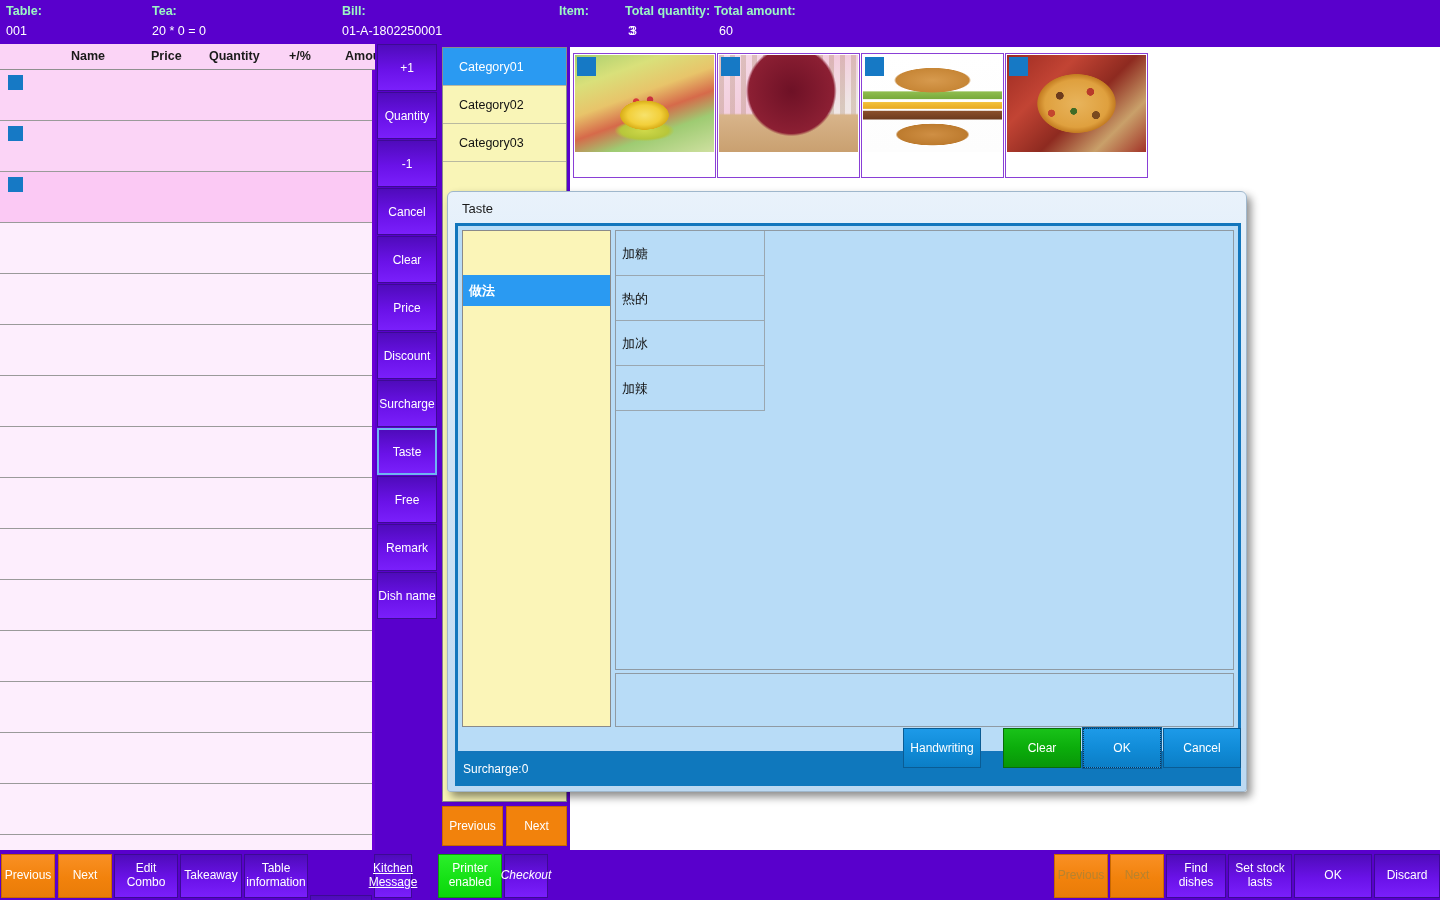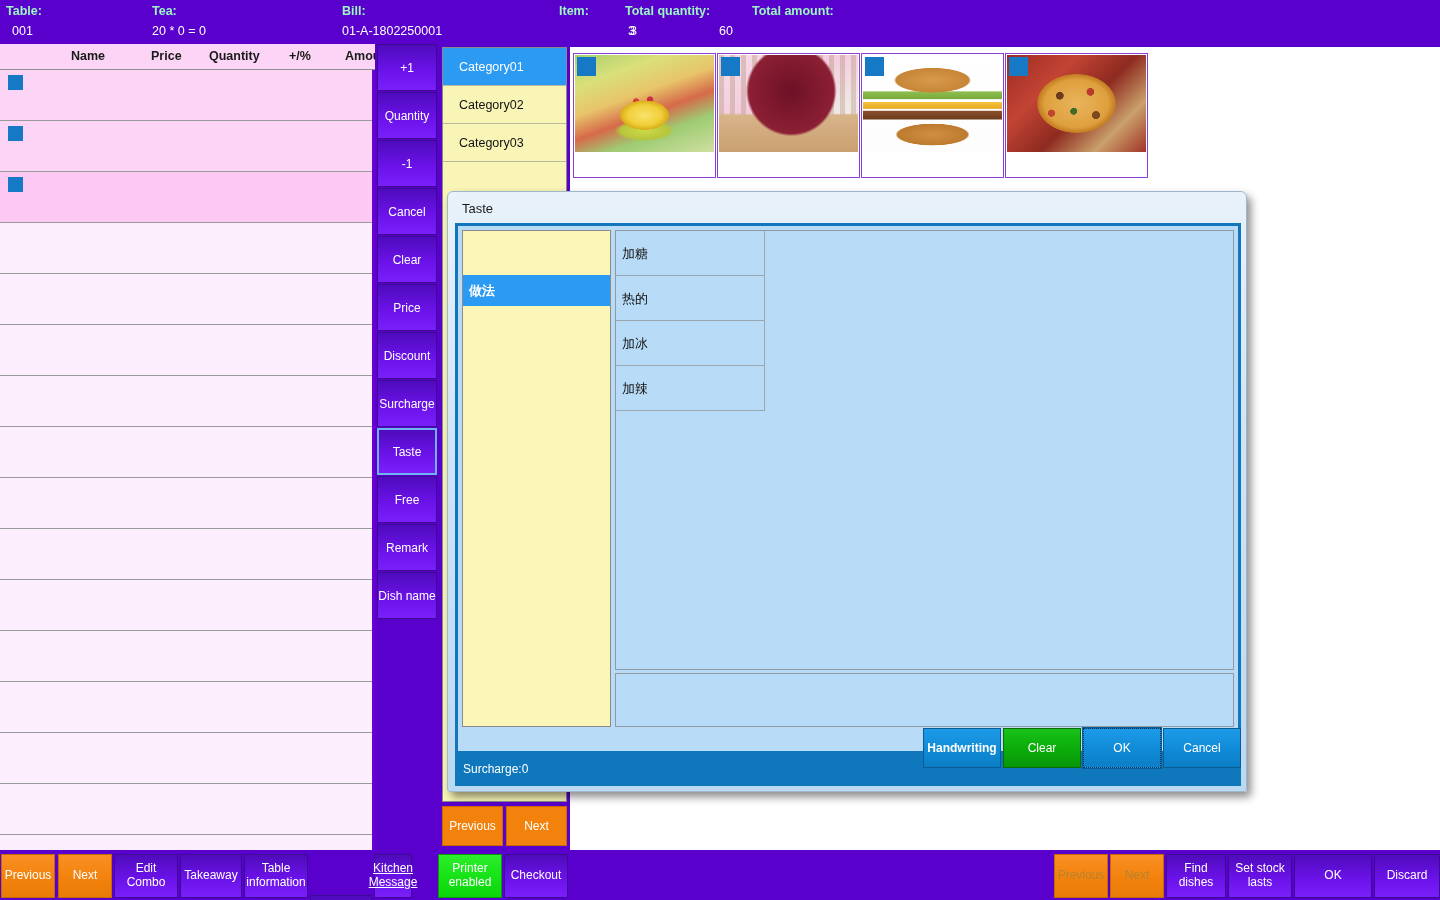--- a/index.html
+++ b/index.html
@@ -250,30 +250,30 @@
   }
   .fbtn.disabled { color: #b8832e; }
 </style>
 </head>
 <body>
 
 <div id="app">
 
   <div class="header" id="header">
       <div class="hdr-label" style="left: 6px;">Table:</div>
-      <div class="hdr-value" style="left: 12px; text-align: right;">001</div>
+      <div class="hdr-value" style="left: 6px; text-align: right;">001</div>
       <div class="hdr-label" style="left: 152px;">Tea:</div>
       <div class="hdr-value" style="left: 152px;">20 * 0 = 0</div>
       <div class="hdr-label" style="left: 342px;">Bill:</div>
       <div class="hdr-value" style="left: 342px;">01-A-1802250001</div>
       <div class="hdr-label" style="left: 559px;">Item:</div>
       <div class="hdr-value" style="left: 628px;">3</div>
       <div class="hdr-label" style="left: 625px;">Total quantity:</div>
       <div class="hdr-value" style="left: 630px;">3</div>
-      <div class="hdr-label" style="left: 752px;">Total amount:</div>
+      <div class="hdr-label" style="left: 714px;">Total amount:</div>
       <div class="hdr-value" style="left: 719px;">60</div>
     </div>
 
   <div class="order-panel">
     <div class="order-head" id="order-head">
         <span style="left: 30px;">Name</span>
         <span style="left: 110px;">Price</span>
         <span style="left: 168px;">Quantity</span>
         <span style="left: 248px;">+/%</span>
         <span style="left: 304px;">Amount</span>
@@ -392,37 +392,37 @@
             <div class="taste-item">加糖</div>
             <div class="taste-item">热的</div>
             <div class="taste-item">加冰</div>
             <div class="taste-item">加辣</div>
           </div>
       </div>
       <div class="dlg-memo"></div>
     </div>
     <div class="dlg-foot" id="dlg-foot">
       <div class="dlg-surcharge">Surcharge:0</div>
-    <div class="dbtn" style="left: 468px; font-weight: bold;">Handwriting</div>
+    <div class="dbtn" style="left: 448px;">Handwriting</div>
         <div class="dbtn green" style="left: 548px;">Clear</div>
         <div class="dbtn focus" style="left: 628px;">OK</div>
         <div class="dbtn" style="left: 708px;">Cancel</div>
       </div>
   </div>
 
   <div class="footer" id="footer">
       <div class="fbtn orange" style="left: 1px; width: 54px;">Previous</div>
       <div class="fbtn orange" style="left: 58px; width: 54px;">Next</div>
       <div class="fbtn" style="left: 114px; width: 64px;">Edit Combo</div>
       <div class="fbtn" style="left: 180px; width: 62px;">Takeaway</div>
       <div class="fbtn" style="left: 244px; width: 64px;">Table information</div>
       <div class="fbtn" style="left: 310px; width: 62px; margin-top: 41px;">Reprint</div>
       <div class="fbtn" style="left: 374px; width: 38px; text-decoration: underline;">Kitchen Message</div>
       <div class="fbtn green" style="left: 438px; width: 64px;">Printer enabled</div>
-      <div class="fbtn" style="left: 504px; width: 64px;">Checkout</div>
+      <div class="fbtn" style="left: 504px; width: 44px; font-style: italic;">Checkout</div>
       <div class="fbtn orange disabled" style="left: 1054px; width: 54px;">Previous</div>
       <div class="fbtn orange disabled" style="left: 1110px; width: 54px;">Next</div>
       <div class="fbtn" style="left: 1166px; width: 60px;">Find dishes</div>
       <div class="fbtn" style="left: 1228px; width: 64px;">Set stock lasts</div>
       <div class="fbtn" style="left: 1294px; width: 78px;">OK</div>
       <div class="fbtn" style="left: 1374px; width: 66px;">Discard</div>
     </div>
 
 </div>
 

